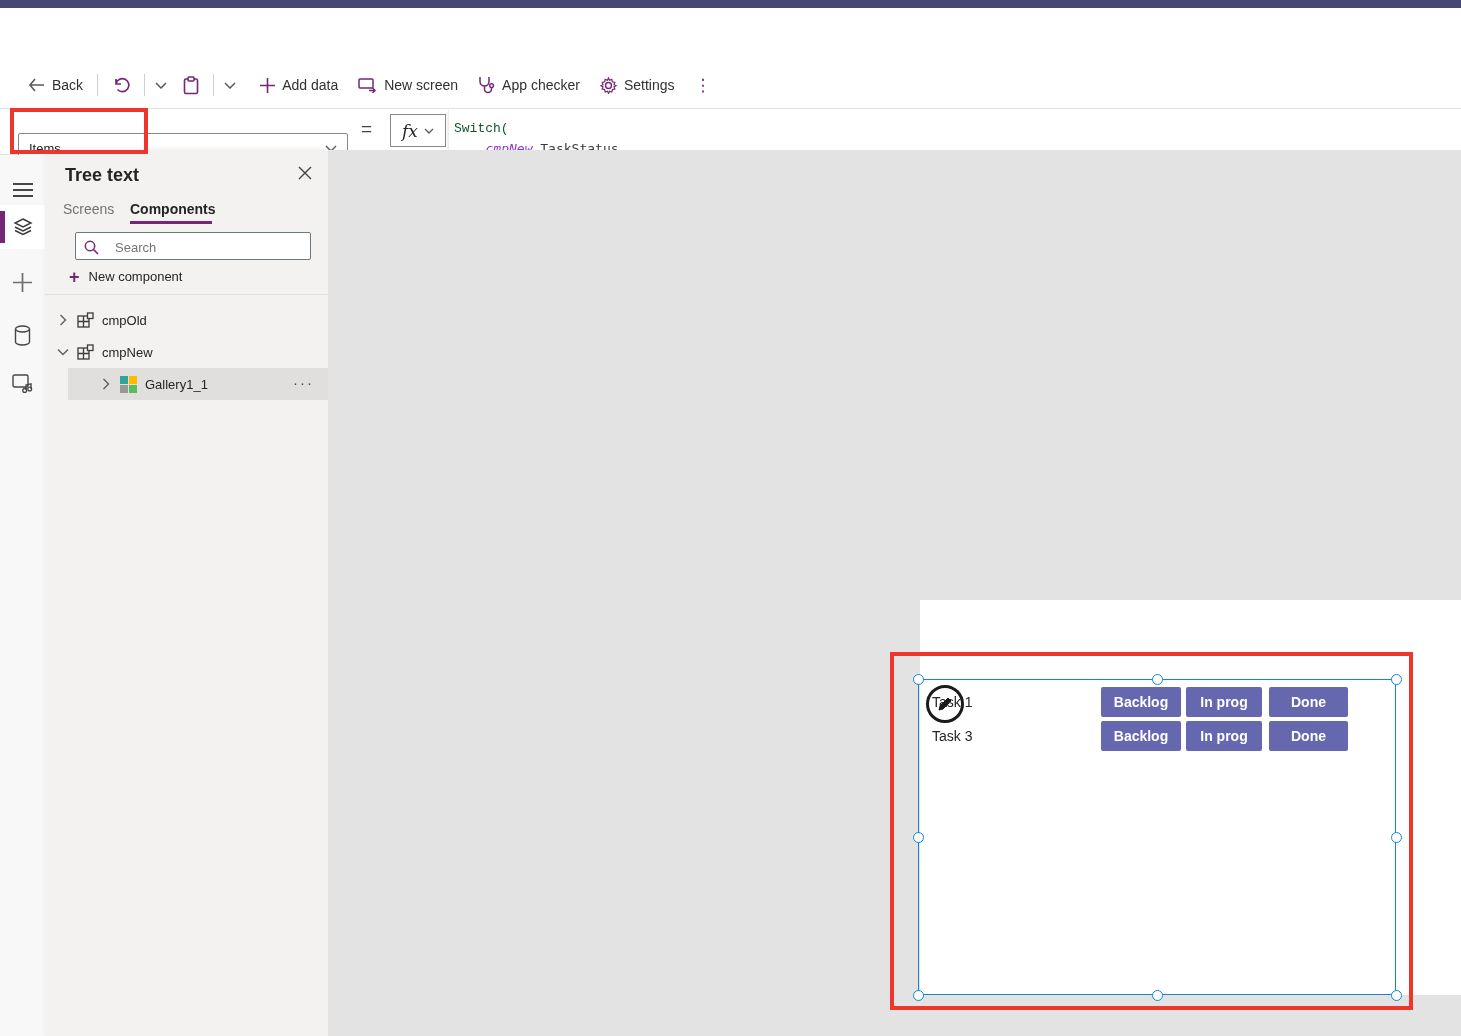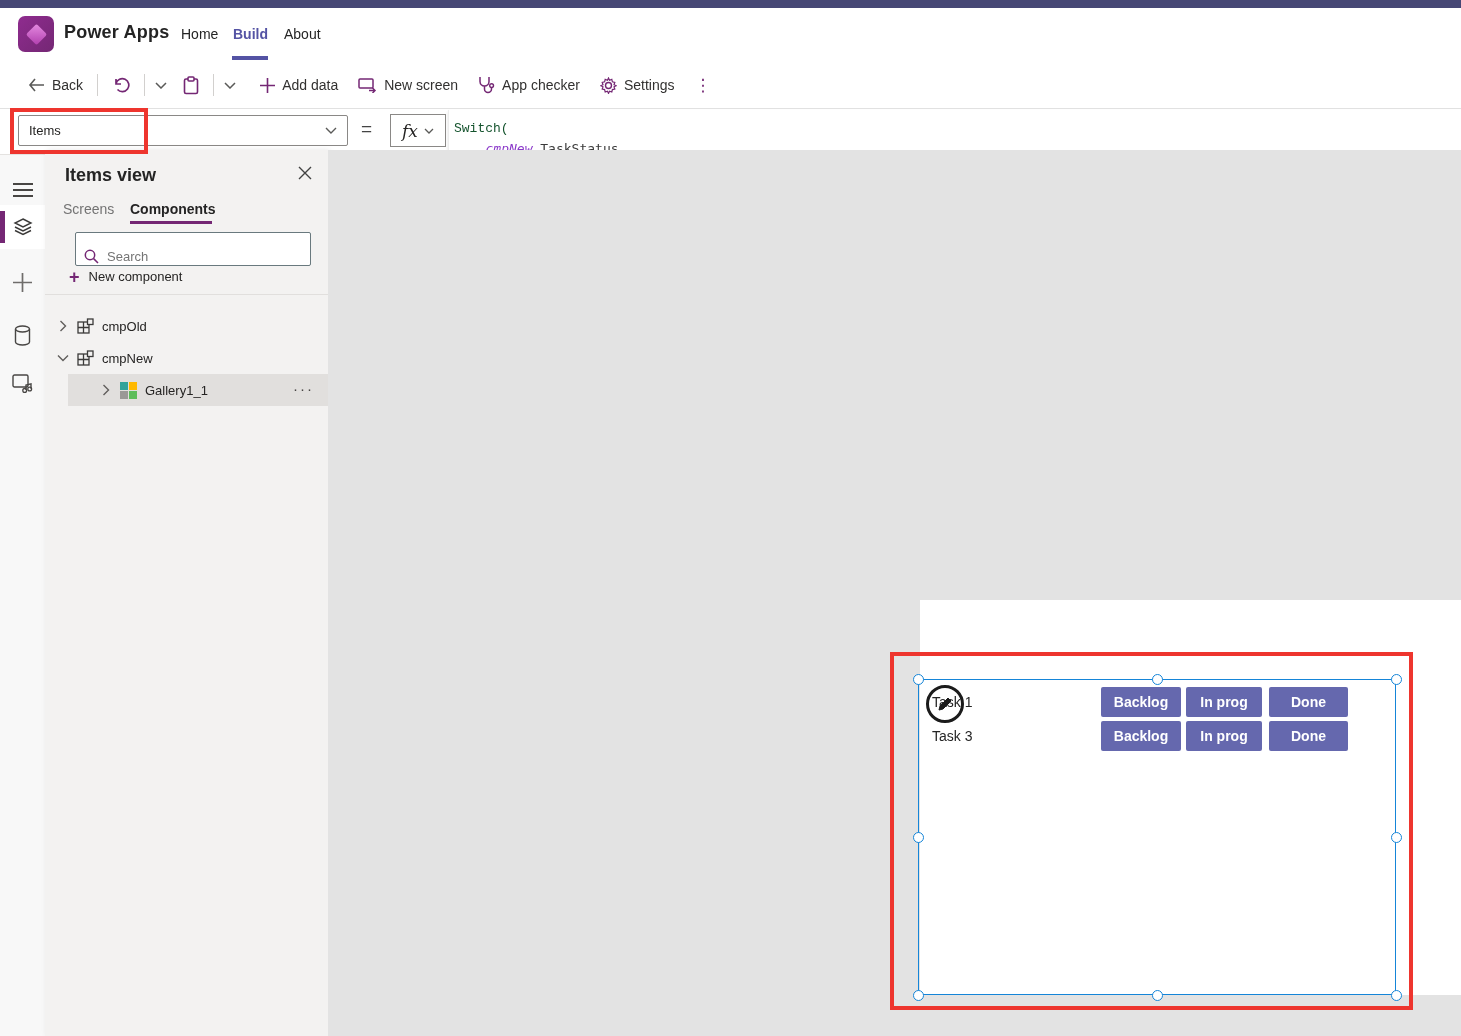--- a/index.html
+++ b/index.html
@@ -29,21 +29,21 @@
   .tb-item { display:flex; align-items:center; gap:7px; font-size:14px;
     color:#323130; padding:0 10px; height:32px; cursor:pointer; white-space:nowrap;}
   .tb-sep { width:1px; height:22px; background:#d2d0ce; margin:0 4px; }
   .tb-chev { padding:0 6px; }
   .gicon { color:#5a5a58; }
   svg.ic { display:block; }
 
   
   #fbar-row { left:0; top:110px; width:448px; height:45px; background:#fff;
     border-bottom:1px solid #e4e2e0;}
-  #prop-dd { left:18px; top:115px; width:330px; height:31px; background:#fff;
+  #prop-dd { left:18px; top:133px; width:330px; height:31px; background:#fff;
     border:1px solid #8a8886; border-radius:2px; display:flex; align-items:center;
     justify-content:space-between; padding:0 10px; font-size:13px; color:#252423; cursor:pointer;}
   #equals { left:361px; top:118px; font-size:19px; color:#444; }
   #fx-btn { left:390px; top:114px; width:56px; height:33px; border:1px solid #8a8886;
     background:#fff; display:flex; align-items:center; justify-content:center; gap:6px;
     cursor:pointer; }
   #fx-btn .fx { font-family:"DejaVu Serif", serif; font-style:italic; font-size:17px; color:#252423;}
 
   
   #code-panel { left:448px; top:110px; width:1013px; height:488px; background:#fff;
@@ -72,28 +72,28 @@
 
   
   #tree-panel { left:45px; top:150px; width:283px; height:886px; background:#f3f2f1;
     box-shadow:2px 0 6px rgba(0,0,0,.10); }
   #tree-title { position:absolute; left:20px; top:15px; font-size:18px; font-weight:bold; color:#242424;}
   #tree-close { position:absolute; right:16px; top:16px; cursor:pointer; color:#424242;}
   .tab { position:absolute; top:51px; font-size:14px; color:#737373; cursor:pointer;}
   .tab.active { color:#242424; font-weight:bold; }
   #tab-underline { position:absolute; left:85px; top:71px; width:82px; height:3px; background:#742774;}
   #search-box { position:absolute; left:30px; top:82px; width:236px; height:28px; background:#fff;
-    border:1px solid #69797e; border-radius:2px; display:flex; align-items:flex-start; padding:16px 8px; gap:8px;}
+    border:1px solid #69797e; border-radius:2px; display:flex; align-items:flex-end; padding:4px 8px; gap:16px;}
   #search-box input { border:none; outline:none; font-size:13px; color:#252423; width:170px;
     font-family:"Liberation Sans", sans-serif; background:transparent;}
   #new-comp { position:absolute; left:24px; top:119px; display:flex; align-items:center; gap:9px;
     font-size:13px; color:#252423; cursor:pointer; }
   #new-comp .plus { color:#742774; font-size:18px; font-weight:bold; line-height:14px;}
   #tree-divider { position:absolute; left:0; top:144px; width:283px; height:1px; background:#e1dfdd;}
-  #tree-list { position:absolute; left:0; top:160px; width:283px; }
+  #tree-list { position:absolute; left:0; top:154px; width:283px; }
   .tree-row { position:relative; height:32px; display:flex; align-items:center; gap:8px;
     font-size:13px; color:#252423; cursor:pointer; }
   .tree-row.selected { background:#e1dfdd; }
   .tree-chev { width:12px; display:flex; justify-content:center; color:#605e5c; }
   .tree-ellipsis { position:absolute; right:14px; top:6px; font-size:15px; letter-spacing:2px;
     color:#484644; cursor:pointer; }
   .gal-ic { display:grid; grid-template-columns:8px 8px; grid-template-rows:8px 8px; gap:1px;}
   .gal-ic i { display:block; }
 
   
@@ -120,30 +120,20 @@
   #red-box-formula { left:10px; top:108px; width:138px; height:46px; }
   #red-box-gallery { left:890px; top:652px; width:523px; height:358px; }
 </style>
 </head>
 <body>
 
 <div id="stage">
 
   <div id="topstrip" class="abs"></div>
 
-  <div id="header" class="abs">
-    <div id="logo" class="abs">
-      <div class="diamond"></div>
-    </div>
-    <div id="brand" class="abs">Power Apps</div>
-    <div class="navlink abs" style="left:181px">Home</div>
-    <div class="navlink active abs" style="left:233px">Build</div>
-    <div class="navlink abs" style="left:284px">About</div>
-    <div id="nav-underline" class="abs"></div>
-  </div>
 
   <div id="toolbar" class="abs">
     <div class="tb-item" style="margin-left:18px">
       <svg class="ic gicon" width="17" height="14" viewBox="0 0 17 14">
           <path d="M7 1 L2 7 L7 13 M2 7 H16" stroke="#5a5a58" stroke-width="1.6" fill="none"></path>
         </svg>
       <span>Back</span>
     </div>
     <div class="tb-sep"></div>
     <div class="tb-item">
@@ -262,21 +252,21 @@
       <svg class="ic" width="22" height="20" viewBox="0 0 22 20">
           <rect x="1" y="1" width="15" height="12" rx="1.5" stroke="#484644" stroke-width="1.4" fill="none"></rect>
           <path d="M14 16 v-5 l5 -1.2 v5" stroke="#484644" stroke-width="1.4" fill="none"></path>
           <circle cx="12.7" cy="16.4" r="1.9" stroke="#484644" stroke-width="1.3" fill="none"></circle>
           <circle cx="17.7" cy="15" r="1.9" stroke="#484644" stroke-width="1.3" fill="none"></circle>
         </svg>
     </div>
   </div>
 
   <div id="tree-panel" class="abs">
-    <div id="tree-title">Items view</div>
+    <div id="tree-title">Tree text</div>
     <div id="tree-close">
       <svg class="ic" width="14" height="14" viewBox="0 0 14 14">
           <path d="M1 1 L13 13 M13 1 L1 13" stroke="#424242" stroke-width="1.4"></path>
         </svg>
     </div>
     <div class="tab" style="left:18px">Screens</div>
     <div class="tab active" style="left:85px">Components</div>
     <div id="tab-underline"></div>
     <div id="search-box">
       <svg class="ic" width="15" height="15" viewBox="0 0 15 15">

